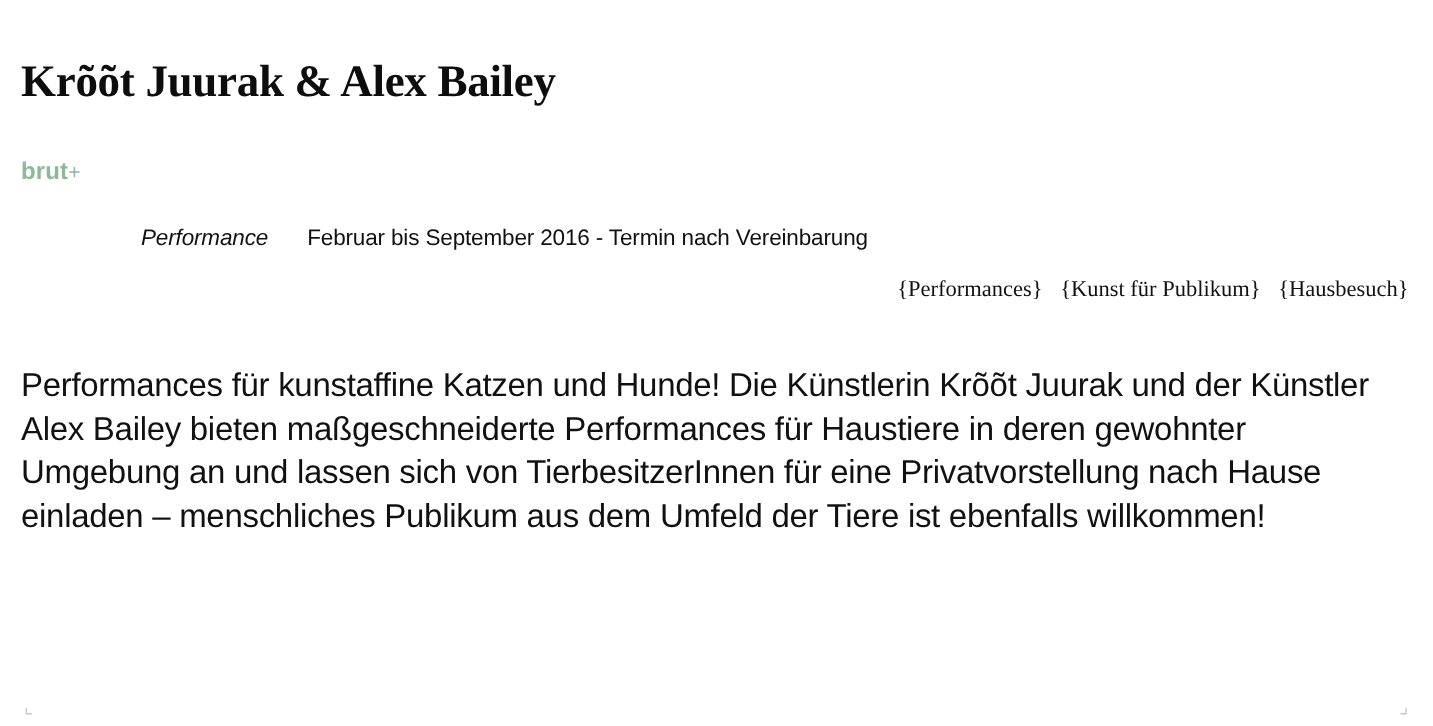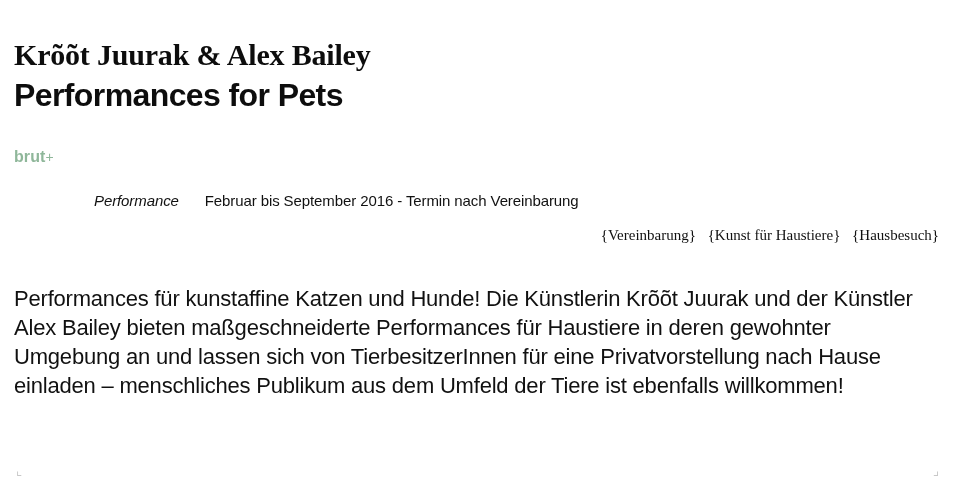--- a/index.html
+++ b/index.html
@@ -101,34 +101,33 @@
   }
   .corner-left { left: 16px; }
   .corner-right { right: 16px; }
 </style>
 </head>
 <body>
 
 <div class="page">
 
   <h1 class="artist">Krõõt Juurak &amp; Alex Bailey</h1>
-  <h2 class="title">Performances for Pets</h2>
 
   <div class="venue">
     <span>brut</span><span class="plus">+</span>
   </div>
 
   <div class="meta-row">
     <span class="meta-category">Performance</span>
     <span class="meta-dates">Februar bis September 2016 - Termin nach Vereinbarung</span>
   </div>
 
   <div class="tags">
-    <span class="tag">{Vereinbarung}</span>
-    <span class="tag">{Kunst für Haustiere}</span>
+    <span class="tag">{Performances}</span>
+    <span class="tag">{Kunst für Publikum}</span>
     <span class="tag">{Hausbesuch}</span>
   </div>
 
   <p class="body-text">Performances für kunstaffine Katzen und Hunde! Die Künstlerin Krõõt Juurak und der Künstler Alex Bailey bieten maßgeschneiderte Performances für Haustiere in deren gewohnter Umgebung an und lassen sich von TierbesitzerInnen für eine Privatvorstellung nach Hause einladen – menschliches Publikum aus dem Umfeld der Tiere ist ebenfalls willkommen!</p>
 
   <div class="corner corner-left">⌞</div>
   <div class="corner corner-right">⌟</div>
 
 </div>
 

